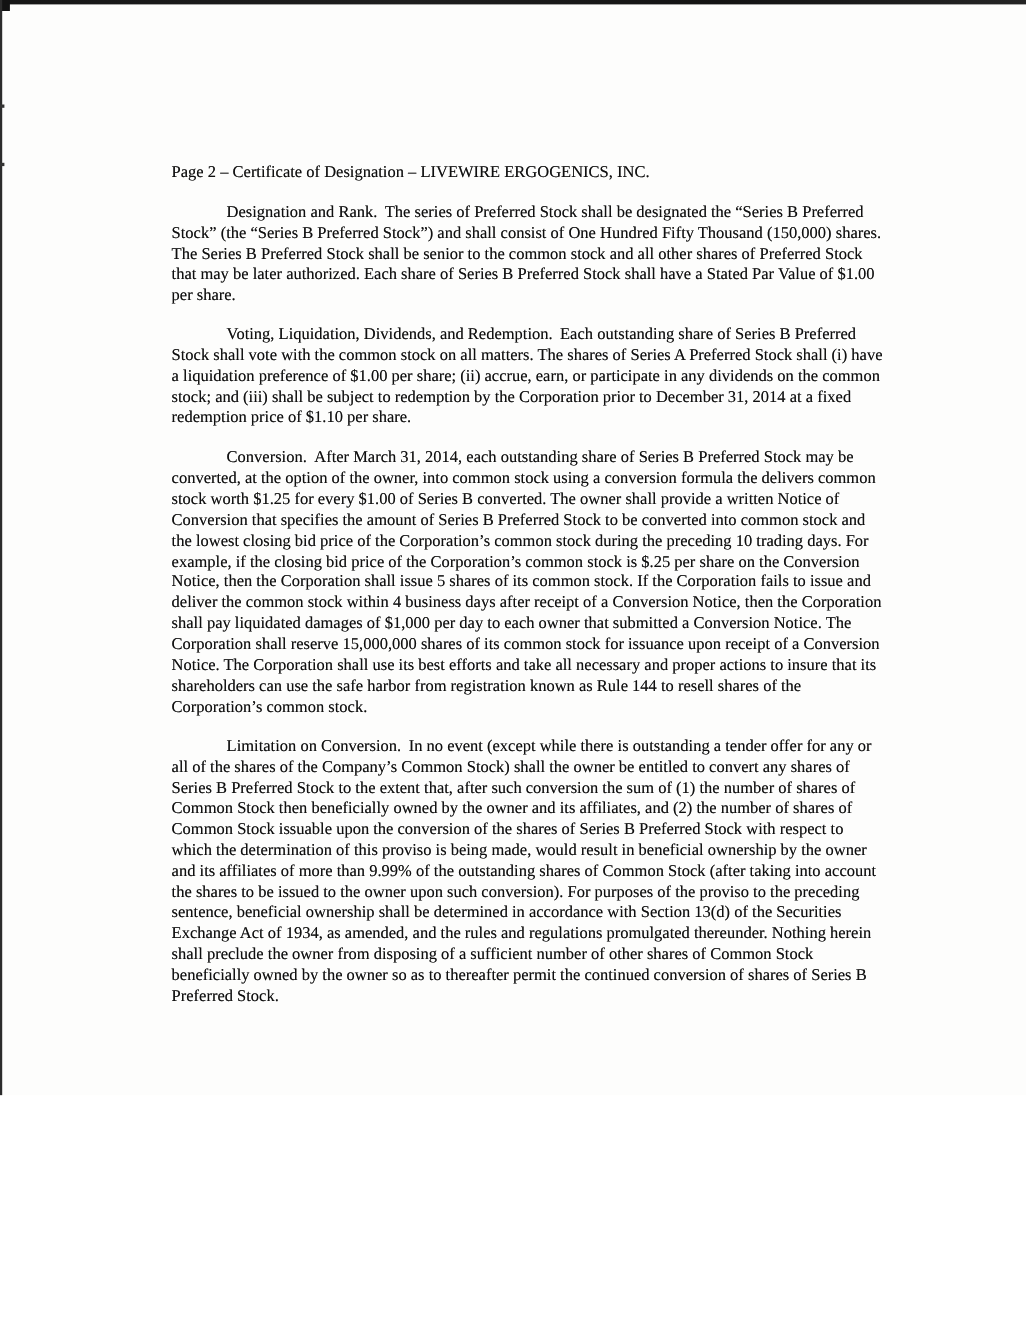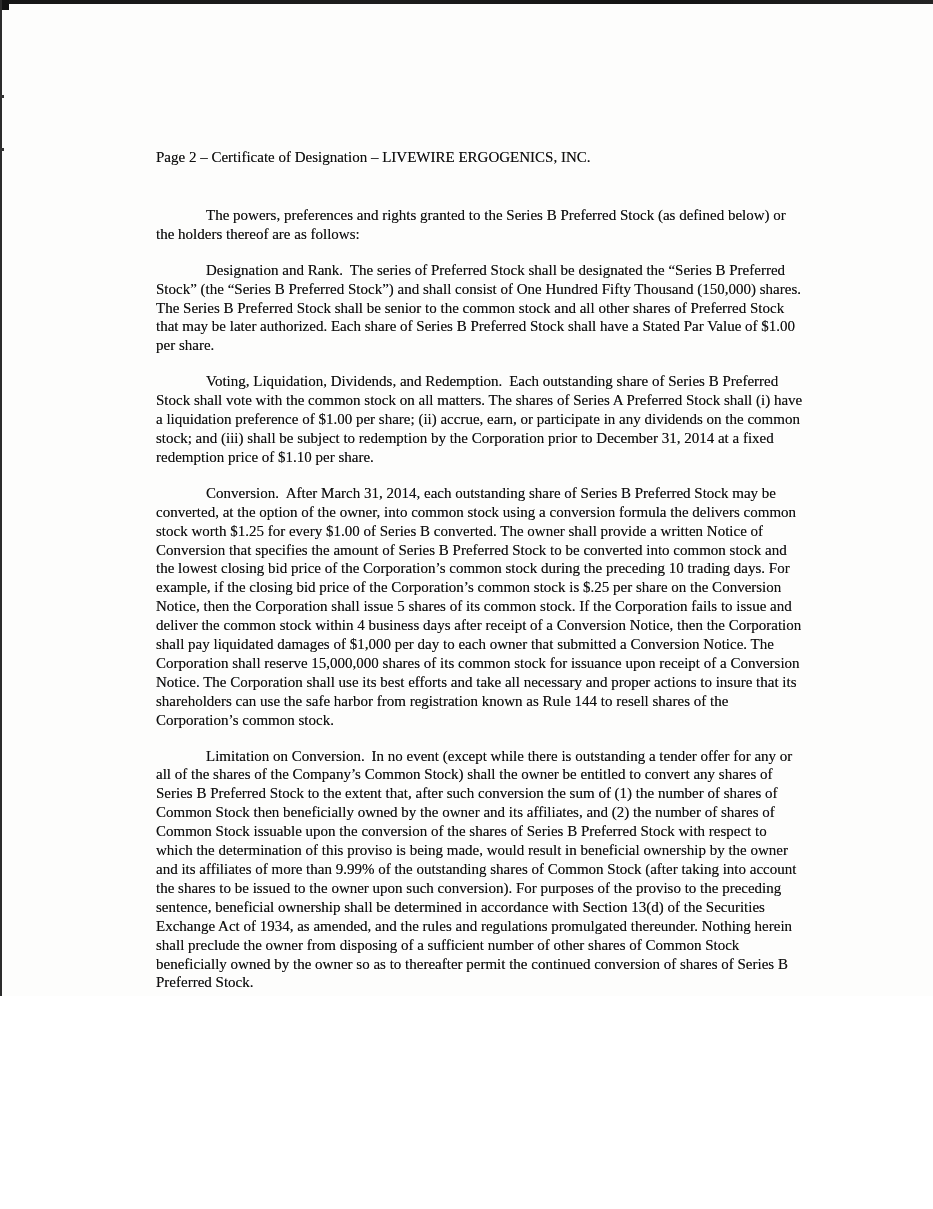--- a/index.html
+++ b/index.html
@@ -93,21 +93,20 @@
   <div class="top-edge-bar"></div>
   <div class="top-left-blot"></div>
   <div class="left-edge-line"></div>
   <div class="left-tick-1"></div>
   <div class="left-tick-2"></div>
 
   <div class="content">
 
     <p class="doc-header">Page 2 – Certificate of Designation – LIVEWIRE ERGOGENICS, INC.</p>
 
-    <p class="para para-first"><span>The powers, preferences and rights granted to the Series B Preferred Stock (as defined below) or the holders thereof are as follows:</span></p>
 
     <p class="para"><span class="para-heading">Designation and Rank.</span><span>The series of Preferred Stock shall be designated the “Series B Preferred Stock” (the “Series B Preferred Stock”) and shall consist of One Hundred Fifty Thousand (150,000) shares.  The Series B Preferred Stock shall be senior to the common stock and all other shares of Preferred Stock that may be later authorized.  Each share of Series B Preferred Stock shall have a Stated Par Value of $1.00 per share.</span></p>
 
     <p class="para"><span class="para-heading">Voting, Liquidation, Dividends, and Redemption.</span><span>Each outstanding share of Series B Preferred Stock shall vote with the common stock on all matters.  The shares of Series A Preferred Stock shall (i) have a liquidation preference of $1.00 per share; (ii) accrue, earn, or participate in any dividends on the common stock; and (iii) shall be subject to redemption by the Corporation prior to December 31, 2014 at a fixed redemption price of $1.10 per share.</span></p>
 
     <p class="para"><span class="para-heading">Conversion.</span><span>After March 31, 2014, each outstanding share of Series B Preferred Stock may be converted, at the option of the owner, into common stock using a conversion formula the delivers common stock worth $1.25 for every $1.00 of Series B converted.  The owner shall provide a written Notice of Conversion that specifies the amount of Series B Preferred Stock to be converted into common stock and the lowest closing bid price of the Corporation’s common stock during the preceding 10 trading days.  For example, if the closing bid price of the Corporation’s common stock is $.25 per share on the Conversion Notice, then the Corporation shall issue 5 shares of its common stock.  If the Corporation fails to issue and deliver the common stock within 4 business days after receipt of a Conversion Notice, then the Corporation shall pay liquidated damages of $1,000 per day to each owner that submitted a Conversion Notice.  The Corporation shall reserve 15,000,000 shares of its common stock for issuance upon receipt of a Conversion Notice.  The Corporation shall use its best efforts and take all necessary and proper actions to insure that its shareholders can use the safe harbor from registration known as Rule 144 to resell shares of the Corporation’s common stock.</span></p>
 
     <p class="para"><span class="para-heading">Limitation on Conversion.</span><span>In no event (except while there is outstanding a tender offer for any or all of the shares of the Company’s Common Stock) shall the owner be entitled to convert any shares of Series B Preferred Stock to the extent that, after such conversion the sum of (1) the number of shares of Common Stock then beneficially owned by the owner and its affiliates, and (2) the number of shares of Common Stock issuable upon the conversion of the shares of Series B Preferred Stock with respect to which the determination of this proviso is being made, would result in beneficial ownership by the owner and its affiliates of more than 9.99% of the outstanding shares of Common Stock (after taking into account the shares to be issued to the owner upon such conversion).  For purposes of the proviso to the preceding sentence, beneficial ownership shall be determined in accordance with Section 13(d) of the Securities Exchange Act of 1934, as amended, and the rules and regulations promulgated thereunder.  Nothing herein shall preclude the owner from disposing of a sufficient number of other shares of Common Stock beneficially owned by the owner so as to thereafter permit the continued conversion of shares of Series B Preferred Stock.</span></p>
 
   </div>

